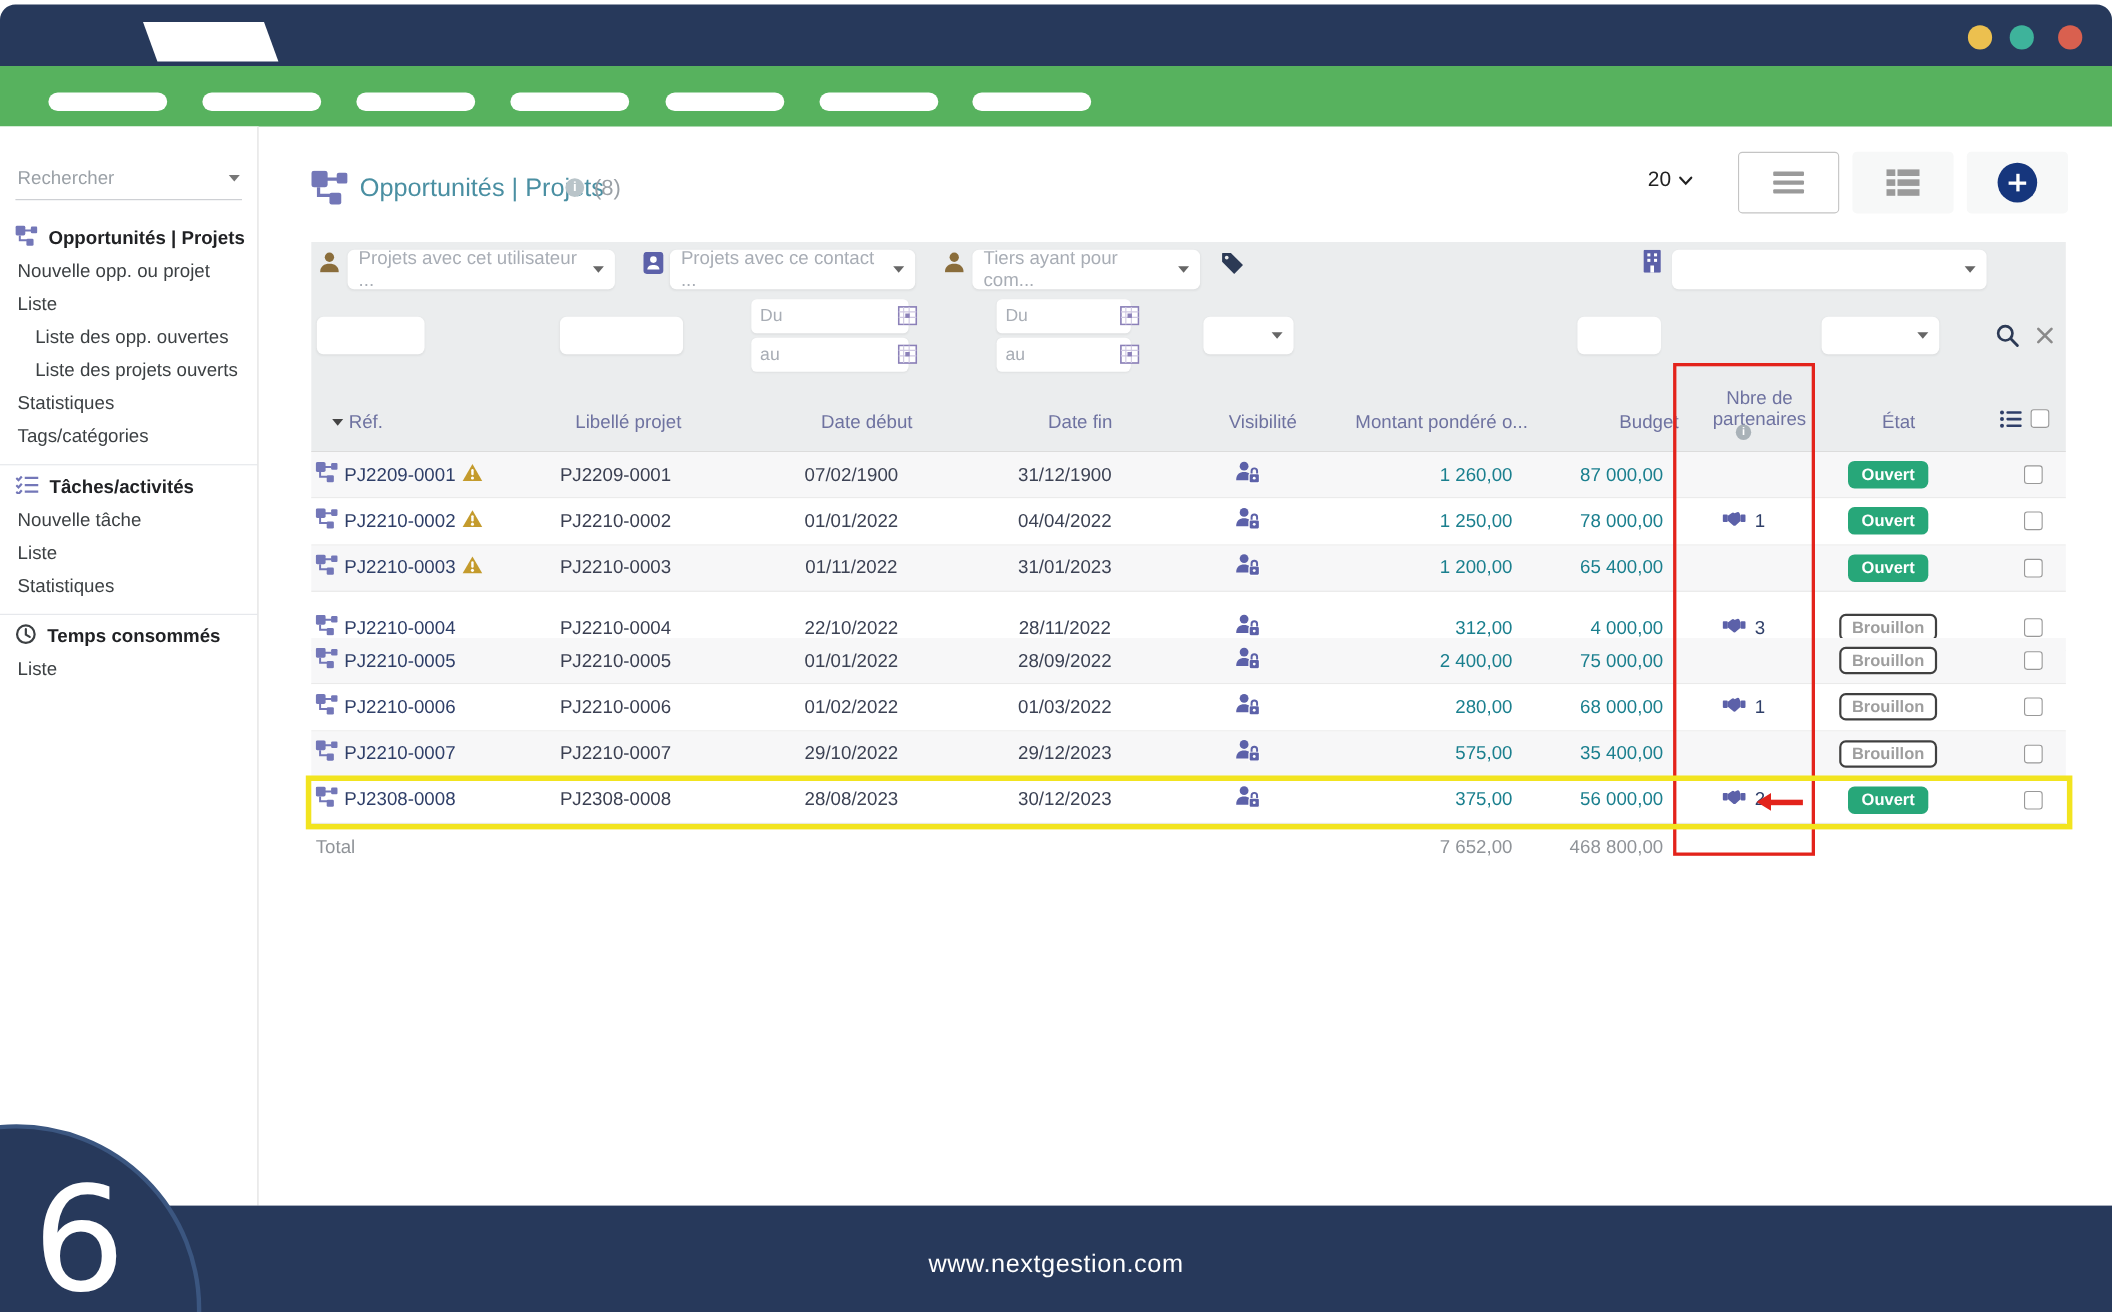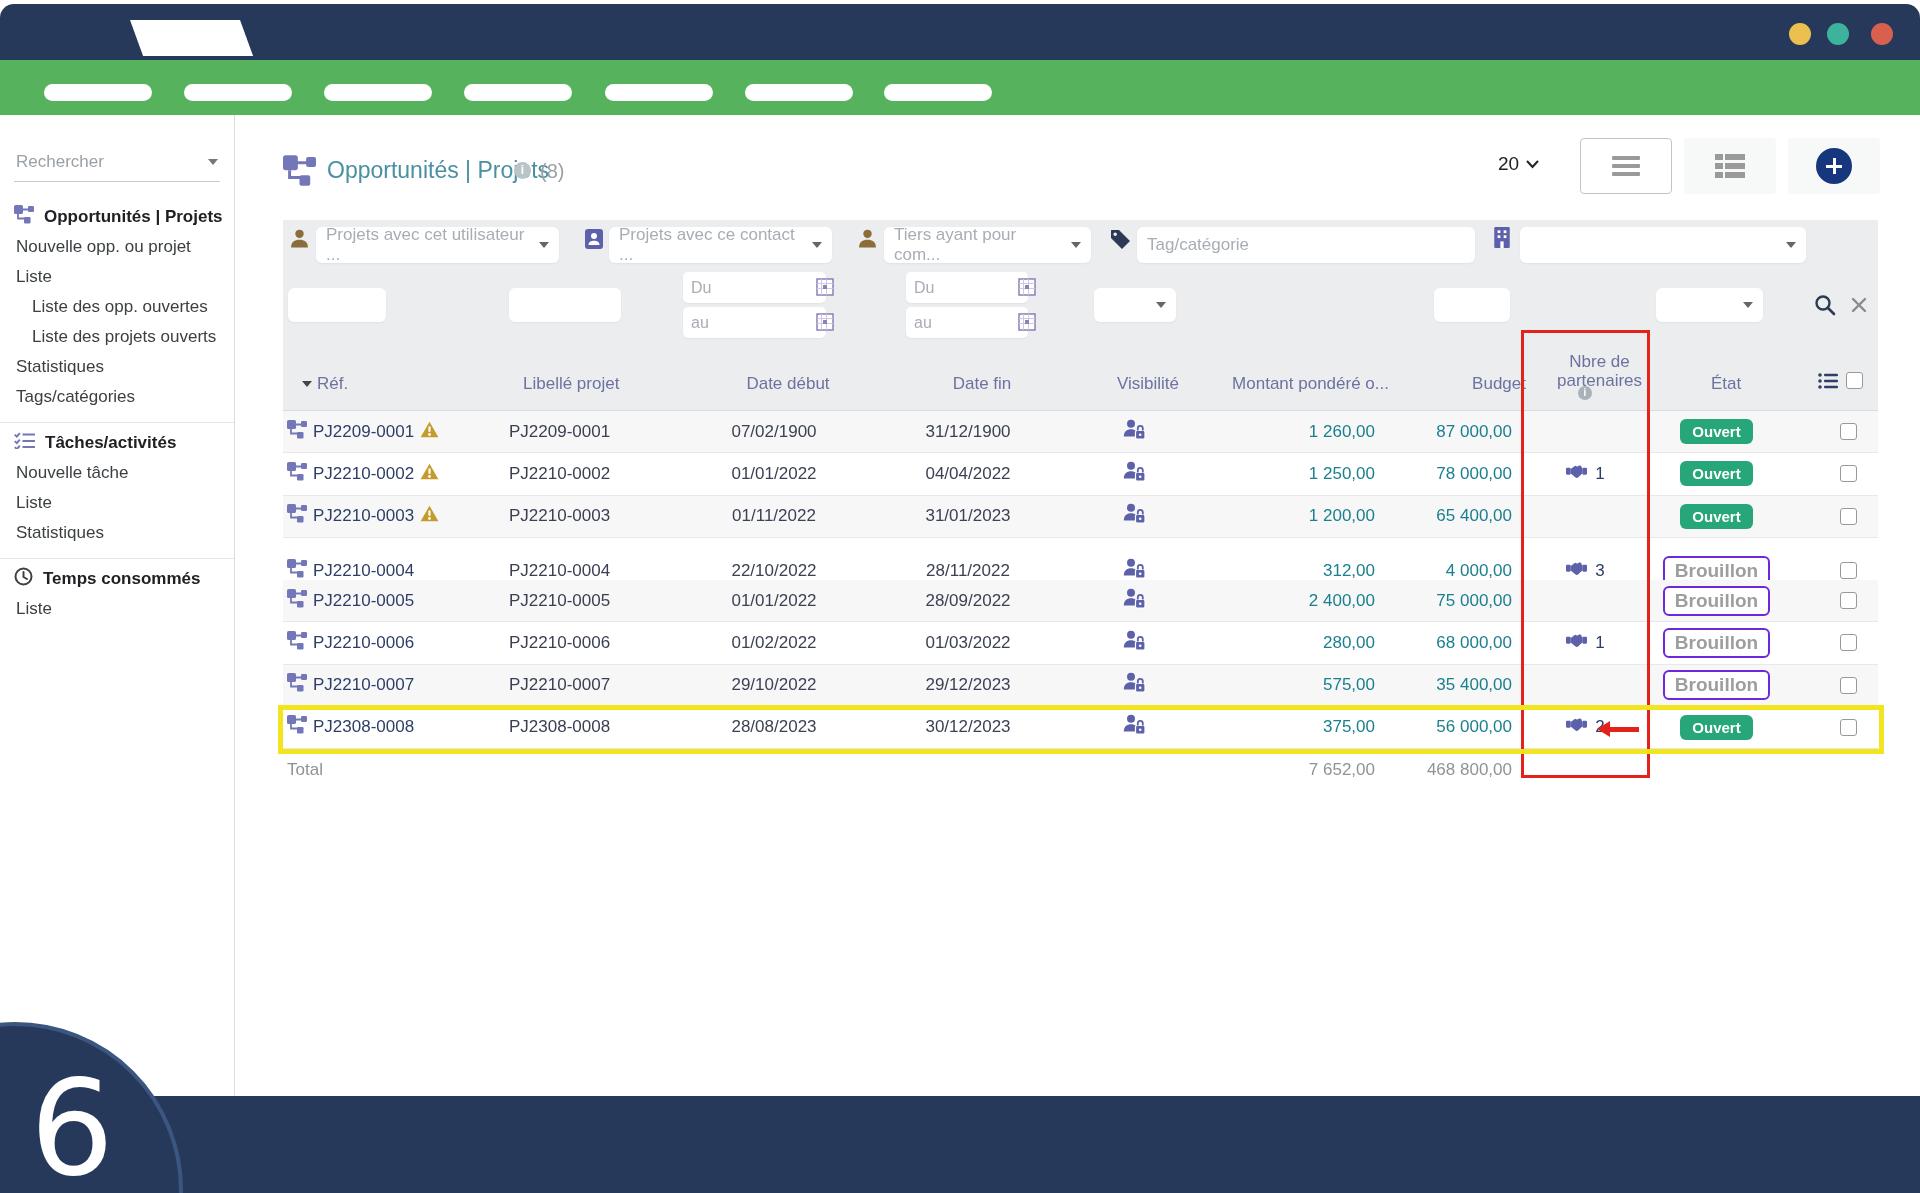--- a/index.html
+++ b/index.html
@@ -68,21 +68,21 @@
   .c-lib{left:226px;color:#3a3f51;}
   .c-dd{left:431px;width:120px;justify-content:center;}
   .c-df{left:625px;width:120px;justify-content:center;}
   .c-vis{left:791px;width:120px;justify-content:center;}
   .c-mont{left:932px;width:160px;justify-content:flex-end;color:#1a7f8e;}
   .c-bud{left:1069px;width:160px;justify-content:flex-end;color:#1a7f8e;}
   .c-part{left:1238px;width:129px;justify-content:center;gap:8px;color:#2e3e68;}
   .c-etat{left:1369px;width:129px;justify-content:center;}
   .c-chk{left:1557px;width:20px;}
   .badge-open{background:#27a779;color:#fff;font-weight:bold;font-size:15px;border-radius:6px;padding:4px 12px;}
-  .badge-draft{background:#fff;color:#9e9e9e;font-weight:bold;font-size:19px;border-radius:6px;border:2px solid #6d28d9;padding:2px 10px;}
+  .badge-draft{background:#fff;color:#9e9e9e;font-weight:bold;font-size:15px;border-radius:6px;border:2px solid #404040;padding:2px 10px;}
   .cbx{width:17px;height:17px;border:1.5px solid #999;border-radius:3px;background:#fff;box-sizing:border-box;cursor:pointer;}
   .total-row{position:absolute;left:283px;top:749px;width:1595px;height:42px;}
   .total-row .cell{color:#8f9398;}
 
   
   .redbox{position:absolute;left:1521px;top:330px;width:129px;height:448px;border:3px solid #e3231b;box-sizing:border-box;pointer-events:none;z-index:20;}
   .yellowbox{position:absolute;left:278px;top:705px;width:1606px;height:49px;border:5px solid #f2e41f;box-sizing:border-box;pointer-events:none;z-index:21;}
   .redarrow{position:absolute;left:1597px;top:719px;width:45px;height:20px;z-index:22;pointer-events:none;}
   .redarrow .bar{position:absolute;left:12px;top:8px;width:30px;height:5px;background:#e3231b;}
   .redarrow .tip{position:absolute;left:0;top:2px;width:0;height:0;border-top:8.5px solid transparent;border-bottom:8.5px solid transparent;border-right:13px solid #e3231b;}
@@ -242,21 +242,20 @@
   <div class="fsel" style="left:884px;top:227px;width:207px;height:36px;">
     <span>Tiers ayant pour com...</span>
       <span class="car"></span>
   </div>
   <span class="ficon" style="left:1110px;top:229px;">
     <svg width="21" height="21" viewBox="0 0 21 21">
         <path d="M1 9 V1.5 A0.5 0.5 0 0 1 1.5 1 H9 l11 11 -8 8 z" fill="#2c3a55"></path>
         <circle cx="5.2" cy="5.2" r="1.7" fill="#ebedee"></circle>
       </svg>
   </span>
-  <input class="finput" style="left: 1137px; top: 227px; width: 338px; height: 36px;" placeholder="Tag/catégorie">
   <span class="ficon" style="left:1493px;top:227px;">
     <svg width="18" height="21" viewBox="0 0 16 19">
         <rect x="1" y="0" width="14" height="19" rx="1" fill="#5c61a9"></rect>
         <g fill="#fff">
           <rect x="4" y="3" width="2.5" height="2.5"></rect>
           <rect x="9.5" y="3" width="2.5" height="2.5"></rect>
           <rect x="4" y="7.5" width="2.5" height="2.5"></rect>
           <rect x="9.5" y="7.5" width="2.5" height="2.5"></rect>
           <rect x="6.5" y="13" width="3" height="6"></rect>
         </g>
@@ -659,16 +658,17 @@
   </div>
 
   <div class="redbox"></div>
   <div class="yellowbox"></div>
   <div class="redarrow">
     <div class="bar"></div>
       <div class="tip"></div>
   </div>
 
   <div class="footer"></div>
+  <div class="footer-url">www.nextgestion.com</div>
   <div class="corner-circle"></div>
   <div class="corner-num">6</div>
 
 </div>
 
 </body></html>

